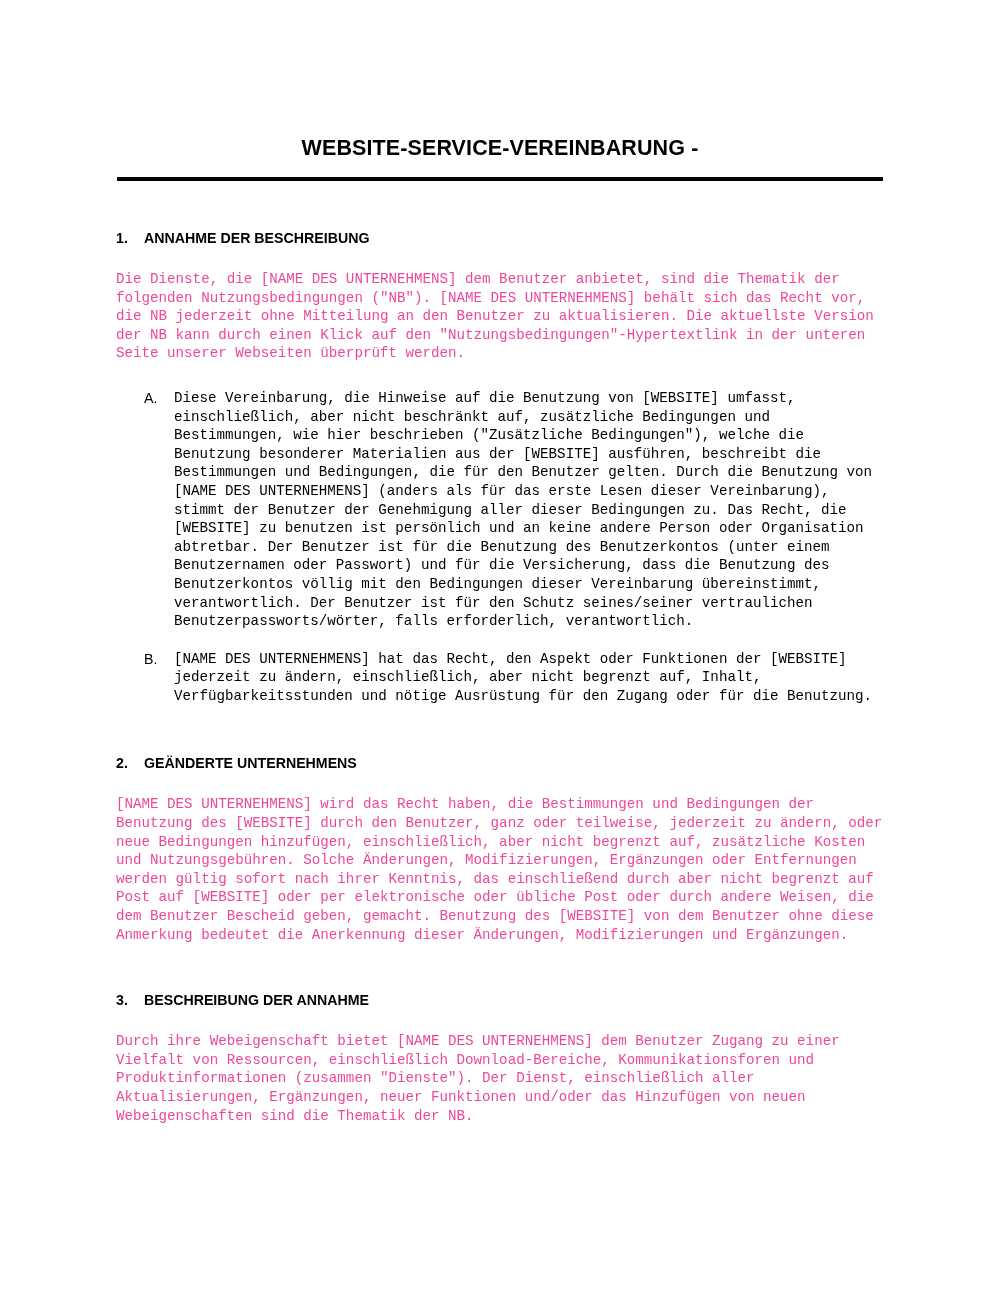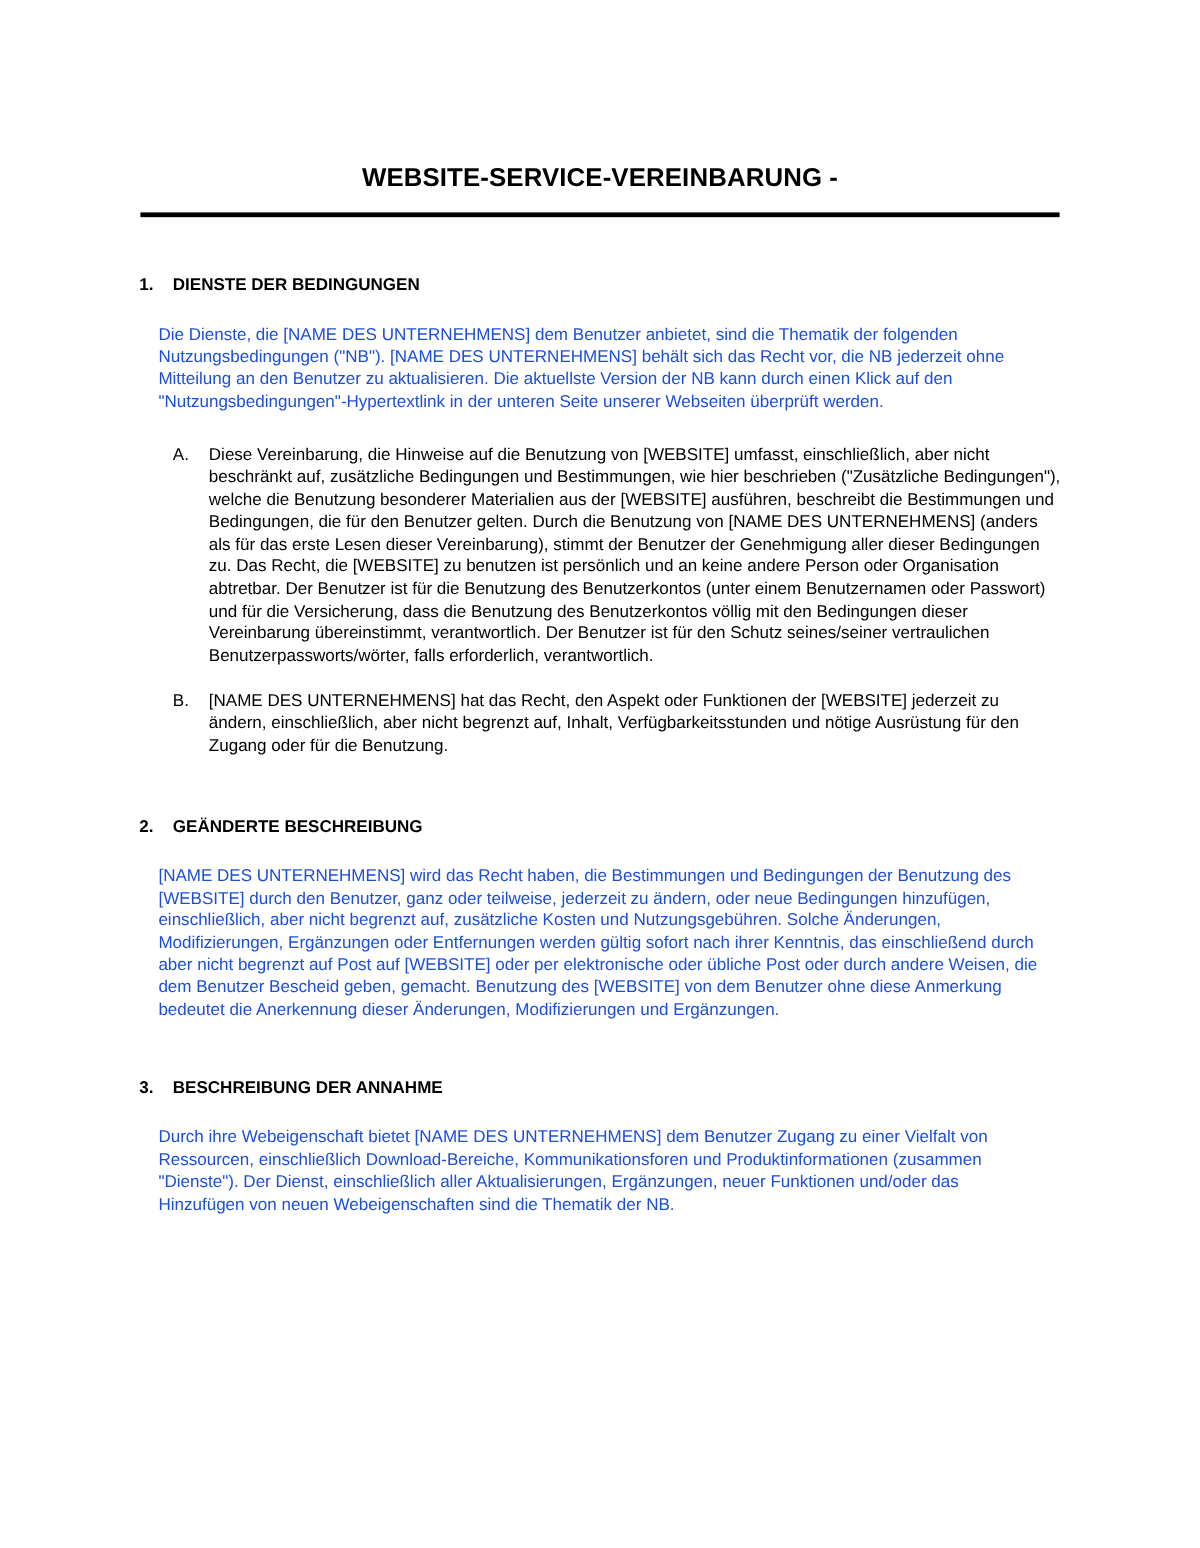--- a/index.html
+++ b/index.html
@@ -63,23 +63,24 @@
     flex: 0 0 28px;
     font-weight: bold;
   }
   .section-title {
     flex: 1 1 auto;
     font-weight: bold;
   }
   .para {
     font-size: 14.2px;
     line-height: 18.6px;
-    margin: 16px;
+    margin: 0;
     text-align: left;
-    color: #1d4ed8;
+    color: #ec4899;
+    font-family: Liberation Mono, monospace;
   }
   .sec1-heading { margin-top: 48px; }
   .sec1-para    { margin-top: 23px; }
   .list {
     margin: 0;
     padding: 0;
     list-style: none;
   }
   .list-item {
     display: flex;
@@ -87,20 +88,21 @@
     font-size: 14.2px;
     line-height: 18.6px;
     padding-left: 28px;
   }
   .item-letter {
     flex: 0 0 30px;
     width: 30px;
   }
   .item-text {
     flex: 1 1 auto;
+    font-family: Liberation Mono, monospace;
   }
   .list-first { margin-top: 26px; }
   .list-next  { margin-top: 19px; }
   .sec2-heading { margin-top: 49px; }
   .sec2-para    { margin-top: 23px; }
   .sec3-heading { margin-top: 47px; }
   .sec3-para    { margin-top: 23px; }
 </style>
 </head>
 <body>
@@ -111,40 +113,40 @@
     <span>WEBSITE-SERVICE-VEREINBARUNG -</span>
   </h1>
 
   <div class="title-rule"></div>
 
   <div class="content">
 
     <div class="section">
       <div class="section-heading sec1-heading">
         <span class="section-number">1.</span>
-        <span class="section-title">DIENSTE DER BEDINGUNGEN</span>
+        <span class="section-title">ANNAHME DER BESCHREIBUNG</span>
       </div>
       <p class="para sec1-para">Die Dienste, die [NAME DES UNTERNEHMENS] dem Benutzer anbietet, sind die Thematik der folgenden Nutzungsbedingungen ("NB"). [NAME DES UNTERNEHMENS] behält sich das Recht vor, die NB jederzeit ohne Mitteilung an den Benutzer zu aktualisieren. Die aktuellste Version der NB kann durch einen Klick auf den "Nutzungsbedingungen"-Hypertextlink in der unteren Seite unserer Webseiten überprüft werden.</p>
 
       <ul class="list">
         <li class="list-item list-first">
           <span class="item-letter">A.</span>
           <span class="item-text">Diese Vereinbarung, die Hinweise auf die Benutzung von [WEBSITE] umfasst, einschließlich, aber nicht beschränkt auf, zusätzliche Bedingungen und Bestimmungen, wie hier beschrieben ("Zusätzliche Bedingungen"), welche die Benutzung besonderer Materialien aus der [WEBSITE] ausführen, beschreibt die Bestimmungen und Bedingungen, die für den Benutzer gelten. Durch die Benutzung von [NAME DES UNTERNEHMENS] (anders als für das erste Lesen dieser Vereinbarung), stimmt der Benutzer der Genehmigung aller dieser Bedingungen zu. Das Recht, die [WEBSITE] zu benutzen ist persönlich und an keine andere Person oder Organisation abtretbar. Der Benutzer ist für die Benutzung des Benutzerkontos (unter einem Benutzernamen oder Passwort) und für die Versicherung, dass die Benutzung des Benutzerkontos völlig mit den Bedingungen dieser Vereinbarung übereinstimmt, verantwortlich. Der Benutzer ist für den Schutz seines/seiner vertraulichen Benutzerpassworts/wörter, falls erforderlich, verantwortlich.</span>
         </li>
         <li class="list-item list-next">
           <span class="item-letter">B.</span>
           <span class="item-text">[NAME DES UNTERNEHMENS] hat das Recht, den Aspekt oder Funktionen der [WEBSITE] jederzeit zu ändern, einschließlich, aber nicht begrenzt auf, Inhalt, Verfügbarkeitsstunden und nötige Ausrüstung für den Zugang oder für die Benutzung.</span>
         </li>
       </ul>
     </div>
 
     <div class="section">
       <div class="section-heading sec2-heading">
         <span class="section-number">2.</span>
-        <span class="section-title">GEÄNDERTE BESCHREIBUNG</span>
+        <span class="section-title">GEÄNDERTE UNTERNEHMENS</span>
       </div>
       <p class="para sec2-para">[NAME DES UNTERNEHMENS] wird das Recht haben, die Bestimmungen und Bedingungen der Benutzung des [WEBSITE] durch den Benutzer, ganz oder teilweise, jederzeit zu ändern, oder neue Bedingungen hinzufügen, einschließlich, aber nicht begrenzt auf, zusätzliche Kosten und Nutzungsgebühren. Solche Änderungen, Modifizierungen, Ergänzungen oder Entfernungen werden gültig sofort nach ihrer Kenntnis, das einschließend durch aber nicht begrenzt auf Post auf [WEBSITE] oder per elektronische oder übliche Post oder durch andere Weisen, die dem Benutzer Bescheid geben, gemacht. Benutzung des [WEBSITE] von dem Benutzer ohne diese Anmerkung bedeutet die Anerkennung dieser Änderungen, Modifizierungen und Ergänzungen.</p>
     </div>
 
     <div class="section">
       <div class="section-heading sec3-heading">
         <span class="section-number">3.</span>
         <span class="section-title">BESCHREIBUNG DER ANNAHME</span>
       </div>
       <p class="para sec3-para">Durch ihre Webeigenschaft bietet [NAME DES UNTERNEHMENS] dem Benutzer Zugang zu einer Vielfalt von Ressourcen, einschließlich Download-Bereiche, Kommunikationsforen und Produktinformationen (zusammen "Dienste"). Der Dienst, einschließlich aller Aktualisierungen, Ergänzungen, neuer Funktionen und/oder das Hinzufügen von neuen Webeigenschaften sind die Thematik der NB.</p>

